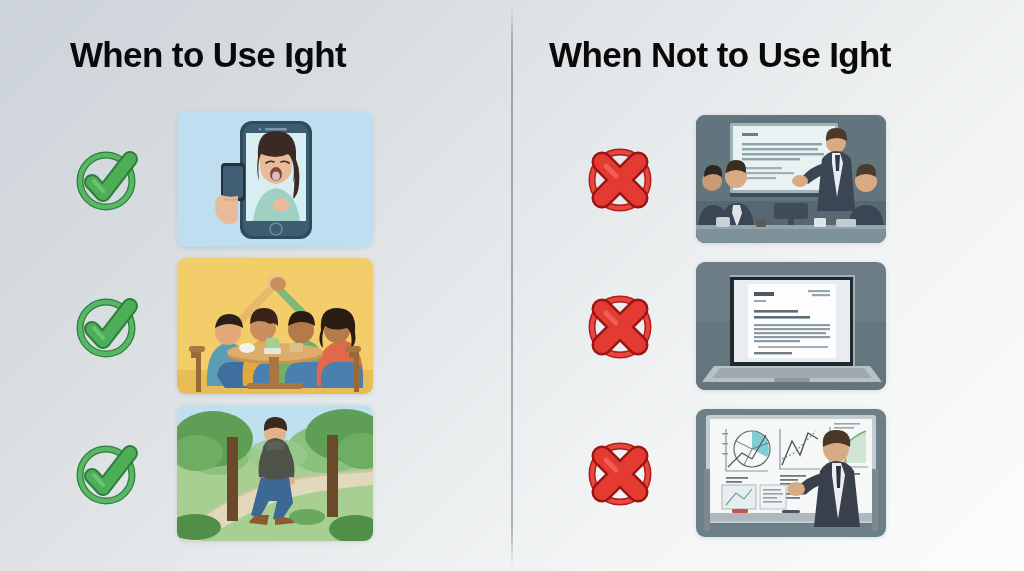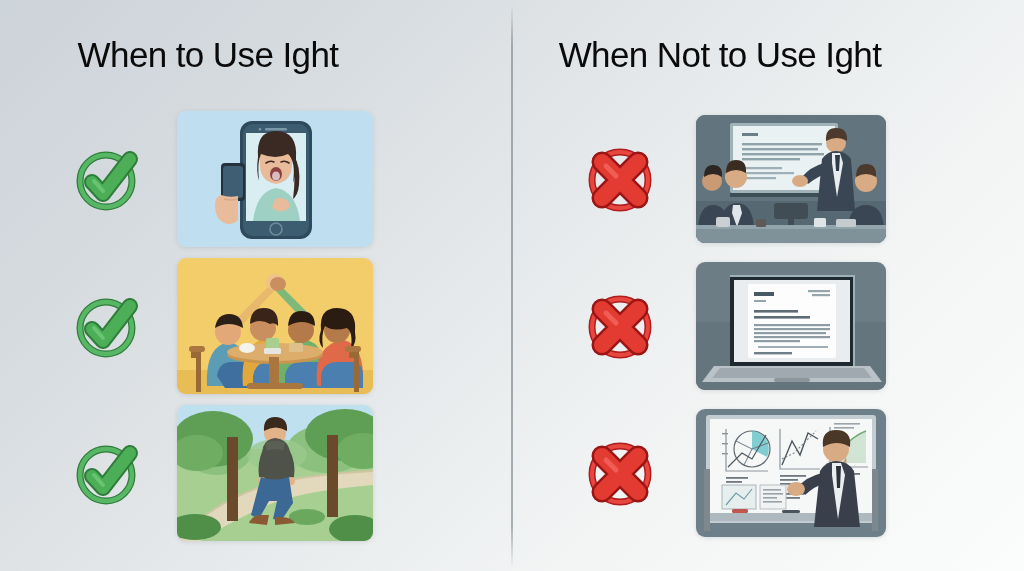--- a/index.html
+++ b/index.html
@@ -48,21 +48,21 @@
   .column.left  { left: 0; }
   .column.right { left: 512px; }
 
   .col-title {
     position: absolute;
     top: 36px;
     left: 0;
     width: 416px;
     text-align: center;
     font-size: 35px;
-    font-weight: 400;
+    font-weight: 700;
     letter-spacing: -0.6px;
     color: #0a0a0b;
     line-height: 1.1;
     white-space: nowrap;
   }
 
   .rows {
     position: absolute;
     top: 105px;
     left: 0;

